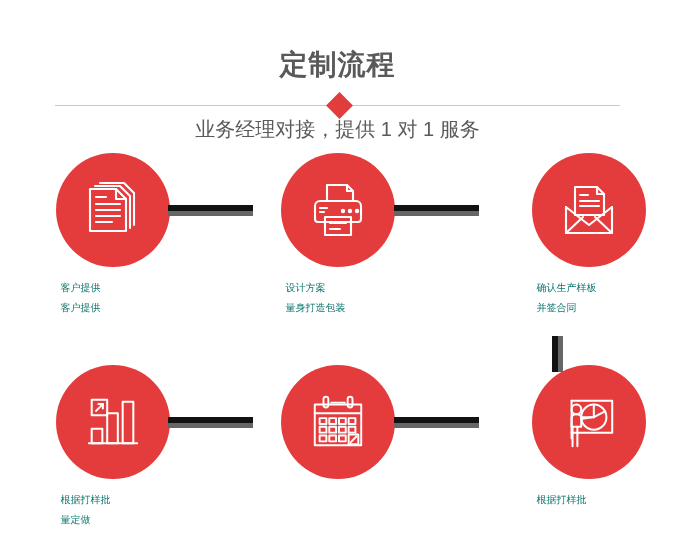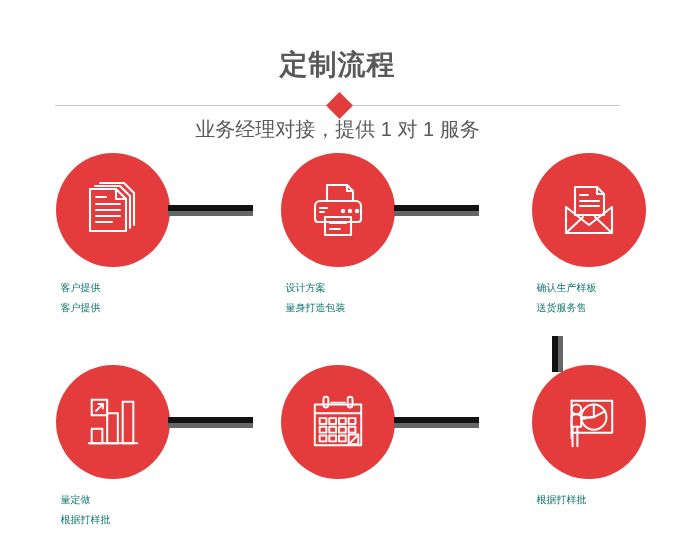--- a/index.html
+++ b/index.html
@@ -261,21 +261,21 @@
             <path d="M22 27 H41"></path>
             <path d="M8 28 L31 46 L54 28"></path>
             <path d="M8 28 V54 H54 V28"></path>
             <path d="M8 54 L25 38"></path>
             <path d="M54 54 L37 38"></path>
           </svg>
         </span>
       </div>
       <div class="step-label">
         <span class="ln">确认生产样板</span>
-        <span class="ln">送货服务售</span>
+        <span class="ln">并签合同</span>
       </div>
     </div>
   </div>
 
   <div class="conn-v">
     <div class="bar-left"></div>
     <div class="bar-right"></div>
   </div>
 
   <div class="row row-2">
@@ -289,22 +289,22 @@
             <path d="M20.5 12.5 H16"></path>
             <path d="M20.5 12.5 V17"></path>
             <rect x="9" y="38" width="11" height="15"></rect>
             <rect x="25" y="22" width="11" height="31"></rect>
             <rect x="41" y="10" width="11" height="43"></rect>
             <path d="M6 53 H56"></path>
           </svg>
         </span>
       </div>
       <div class="step-label">
+        <span class="ln">根据打样批</span>
         <span class="ln">量定做</span>
-        <span class="ln">根据打样批</span>
       </div>
     </div>
 
     <div class="conn-h conn-h-0">
       <div class="bar-top"></div>
       <div class="bar-bot"></div>
     </div>
 
     <div class="step step-1">
       <div class="circle">

